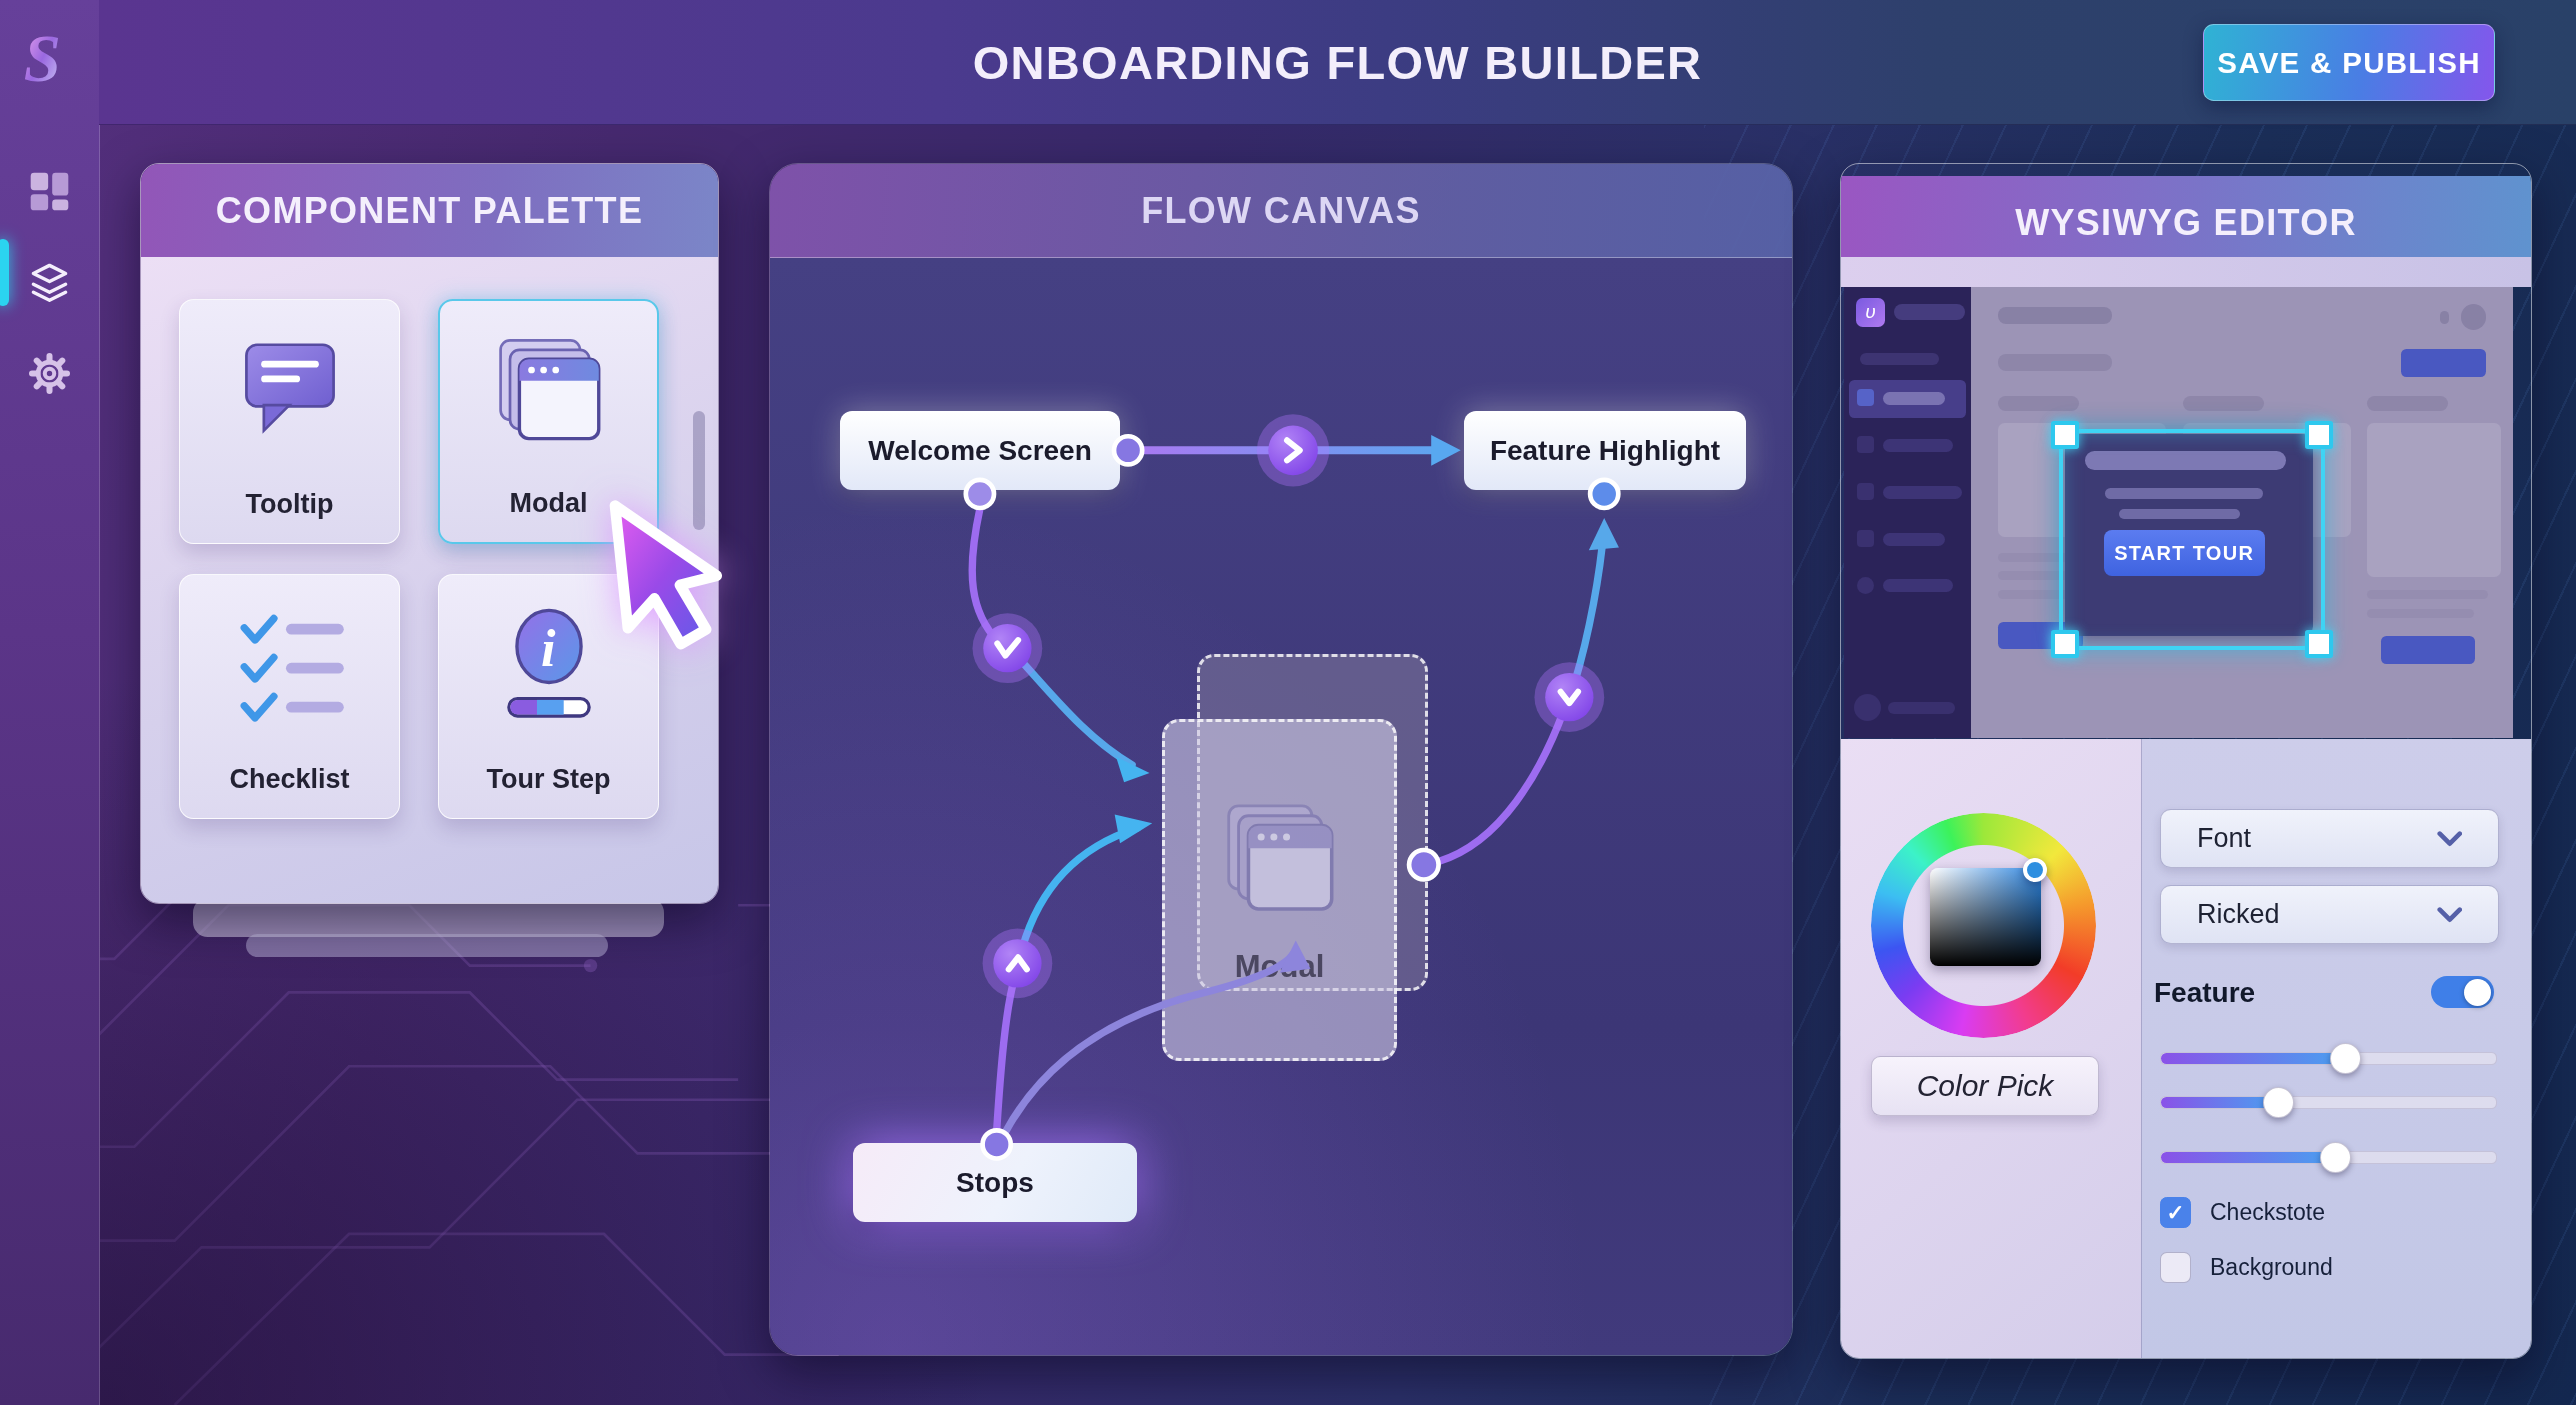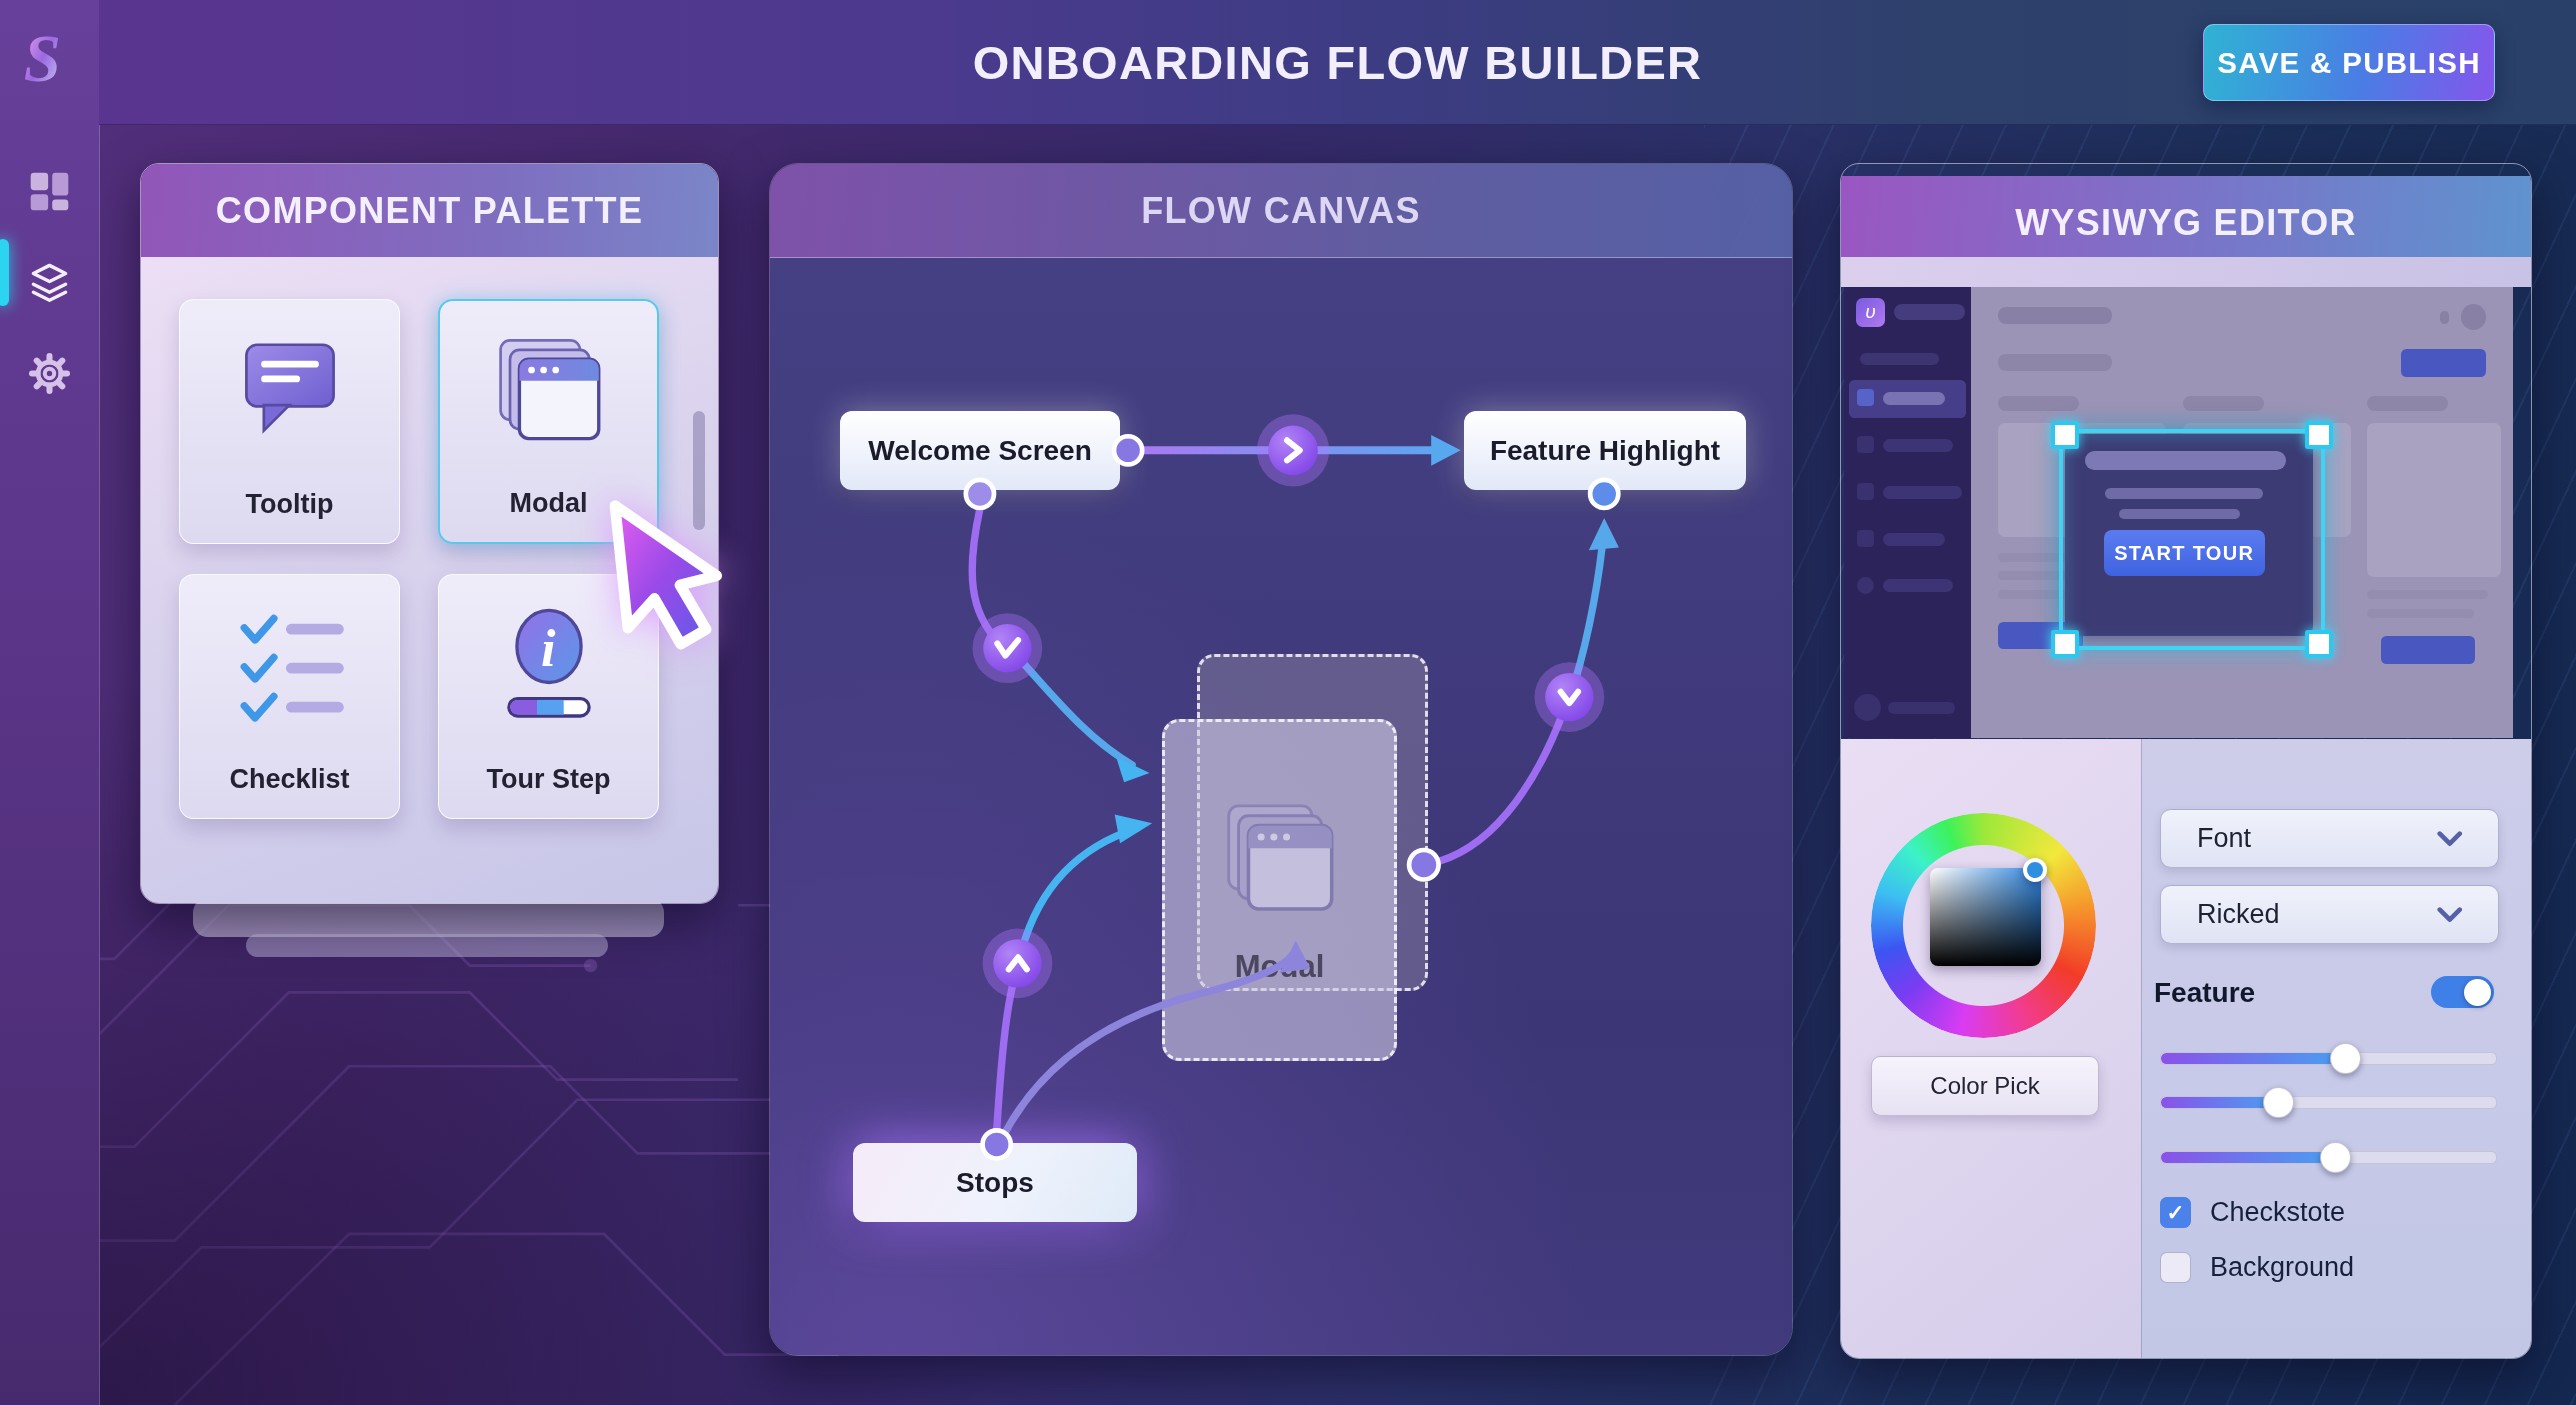--- a/index.html
+++ b/index.html
@@ -98,21 +98,21 @@
     background:conic-gradient(from 0deg,#9ce83a,#f2e83c 45deg,#f59a2c 78deg,#f23c28 118deg,#f23c8c 155deg,#d93cf2 192deg,#7a3cf2 228deg,#3c55f2 256deg,#3cbef2 288deg,#3cf2c8 316deg,#3cf25a 340deg,#9ce83a 360deg);
     -webkit-mask:radial-gradient(circle,transparent 80px,#000 81px);mask:radial-gradient(circle,transparent 80px,#000 81px);}
   .sv-square{position:absolute;left:89px;top:704px;width:111px;height:98px;border-radius:8px;cursor:pointer;
     background:linear-gradient(to bottom,transparent,#000),linear-gradient(to right,#fff,#2e86e0);
     box-shadow:0 4px 12px rgba(30,20,60,.35);}
   .sv-dot{position:absolute;left:182px;top:694px;width:24px;height:24px;border-radius:50%;background:#2e8fe0;
     border:4px solid #fff;box-shadow:0 2.7px 8px rgba(20,20,60,.4);cursor:pointer;box-sizing:border-box;}
   .colorpick-btn{position:absolute;left:30px;top:892px;width:226px;height:58px;border-radius:9.4px;cursor:pointer;
     background:linear-gradient(180deg,#f7f3fc,#e7e2f3);border:1.3px solid rgba(130,120,160,.45);
     box-shadow:0 5.4px 12px rgba(50,40,90,.18);display:flex;align-items:center;justify-content:center;
-    font-size:24px;color:#232333;}
+    font-size:30px;color:#232333;font-style:italic;}
   .select{position:absolute;left:319px;width:339px;height:59px;border-radius:10.7px;cursor:pointer;
     background:linear-gradient(180deg,#f0f2fb,#dfe3f4);border:1.3px solid rgba(120,120,170,.5);
     box-shadow:0 4px 9.4px rgba(50,40,90,.15);display:flex;align-items:center;box-sizing:border-box;padding:0 36px;}
   .select .val{font-size:27px;color:#1e2233;flex:1;}
   .styling-label{position:absolute;left:313px;top:813px;font-size:28px;font-weight:600;color:#11182b;}
   .toggle{position:absolute;left:590px;top:812px;width:63px;height:32px;border-radius:16px;background:#9aa2c0;cursor:pointer;}
   .toggle.on{background:#3f7fe8;}
   .toggle .knob{position:absolute;top:2.7px;left:2.7px;width:27px;height:27px;border-radius:50%;background:#fff;box-shadow:0 1.3px 5.4px rgba(0,0,0,.35);}
   .toggle.on .knob{left:auto;right:2.7px;}
   .slider{position:absolute;left:319px;width:335px;height:10.7px;border-radius:5.4px;background:#dddcee;
@@ -120,21 +120,21 @@
   .slider-fill{position:absolute;left:0;top:0;height:100%;border-radius:5.4px;
     background:linear-gradient(90deg,#8a52e8,#4aa0f0);}
   .slider-thumb{position:absolute;top:-10px;width:31px;height:31px;border-radius:50%;background:#fff;
     border:1.3px solid rgba(90,80,130,.35);box-shadow:0 2.7px 6.7px rgba(20,15,50,.35);box-sizing:border-box;}
   .checkrow{position:absolute;left:319px;display:flex;align-items:center;gap:19px;cursor:pointer;}
   .checkbox{width:31px;height:31px;border-radius:6.7px;background:#eceaf6;border:1.3px solid rgba(120,120,160,.5);
     display:flex;align-items:center;justify-content:center;box-sizing:border-box;}
   .checkbox .tick{display:none;color:#fff;font-size:21.5px;font-weight:700;}
   .checkrow.checked .checkbox{background:#4a82ea;border-color:#4a82ea;}
   .checkrow.checked .tick{display:block;}
-  .checklabel{font-size:27px;color:#16203a;}
+  .checklabel{font-size:23px;color:#16203a;}
 </style>
 </head>
 <body>
 
 <div id="stage">
 
   <div class="stripes"></div>
   <svg style="position:absolute;left:0;top:704px;" width="839" height="701" viewBox="0 0 1250 1045">
     <g stroke="#9a6ad0" stroke-opacity="0.30" stroke-width="4" fill="none">
       <polyline points="0,380 170,380 320,230 560,230 650,140 900,140"></polyline>

